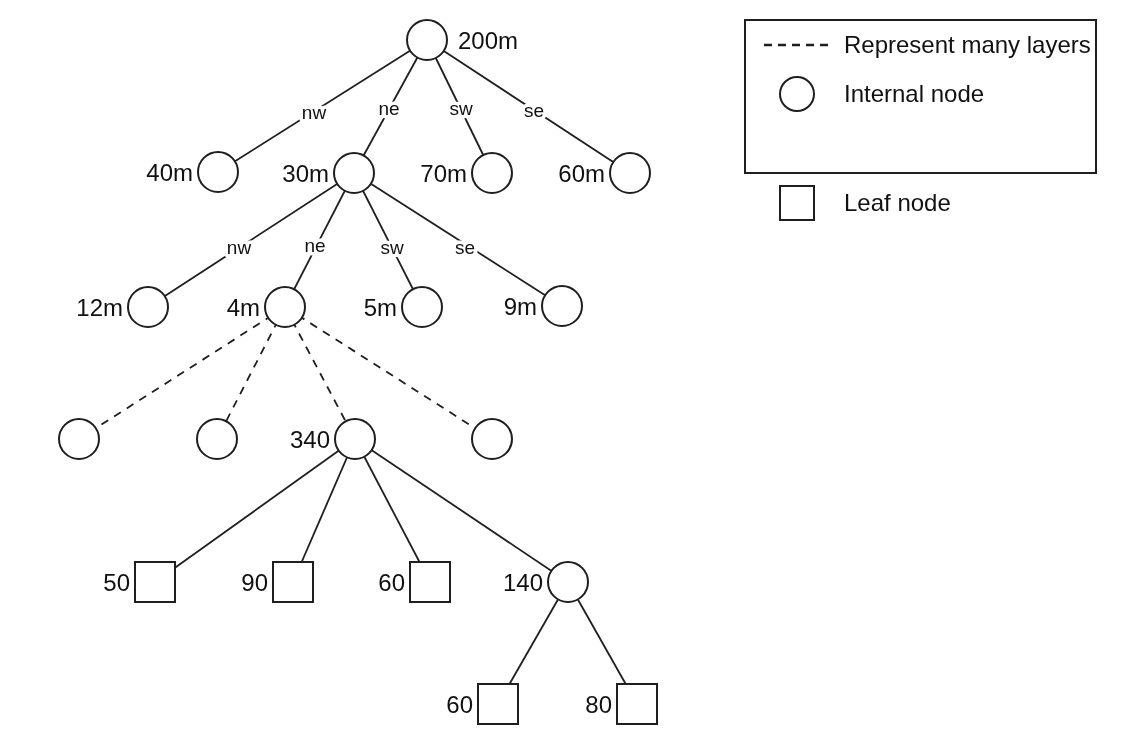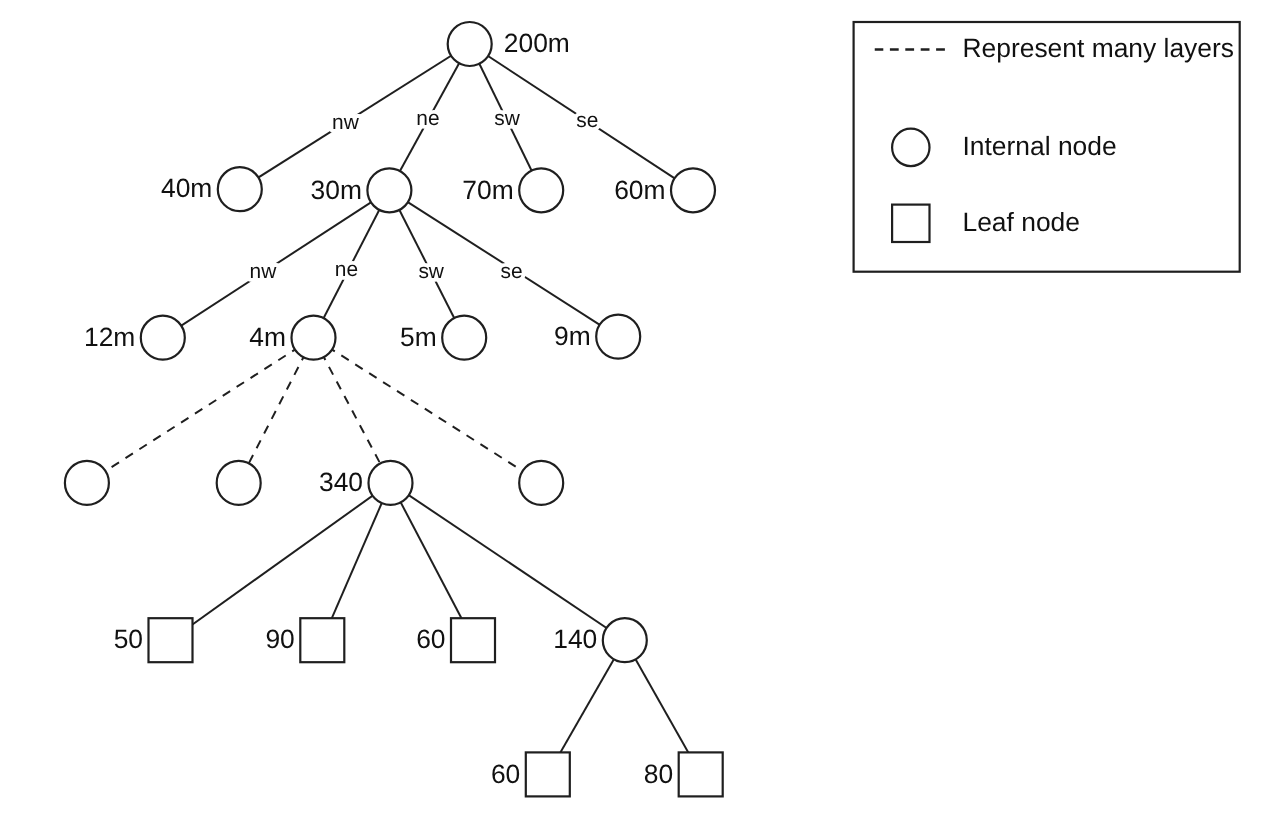--- a/index.html
+++ b/index.html
@@ -18,26 +18,26 @@
     font-family: "Liberation Sans", sans-serif; font-size: 24px;
     fill: var(--text); text-anchor: end; dominant-baseline: central;
   }
   .node-label.side-right { text-anchor: start; }
   .edge-label {
     font-family: "Liberation Sans", sans-serif; font-size: 19px;
     fill: var(--text); text-anchor: middle; dominant-baseline: central;
     paint-order: stroke; stroke: #ffffff; stroke-width: 7px; stroke-linejoin: round;
   }
   .legend {
-    position: absolute; left: 775px; top: 19px; width: 353px; height: 229px;
+    position: absolute; left: 744px; top: 19px; width: 353px; height: 155px;
     border: 2px solid var(--ink); background: var(--bg);
   }
   .legend-row { position: absolute; left: 18px; display: flex; align-items: center; }
   .legend-row.r1 { top: 12px;  height: 24px; }
-  .legend-row.r2 { top: 52px;  height: 42px; margin-top: 40px; }
+  .legend-row.r2 { top: 52px;  height: 42px; }
   .legend-row.r3 { top: 116px; height: 42px; margin-top: 45px; }
   .legend-sym { width: 66px; display: flex; align-items: center; justify-content: center; flex: 0 0 66px; }
   .sym-circle {
     width: 36px; height: 36px; border: 2px solid var(--ink); border-radius: 50%;
     background: #fff;
   }
   .sym-square {
     width: 36px; height: 36px; border: 2px solid var(--ink); background: #fff;
   }
   .legend-label {

